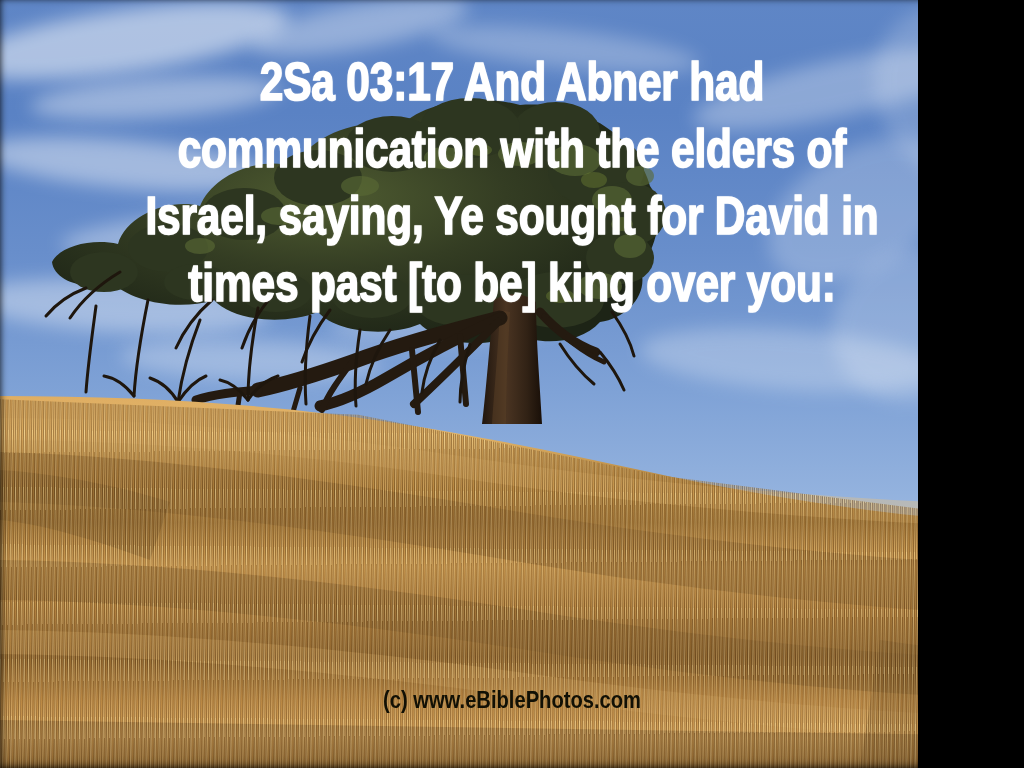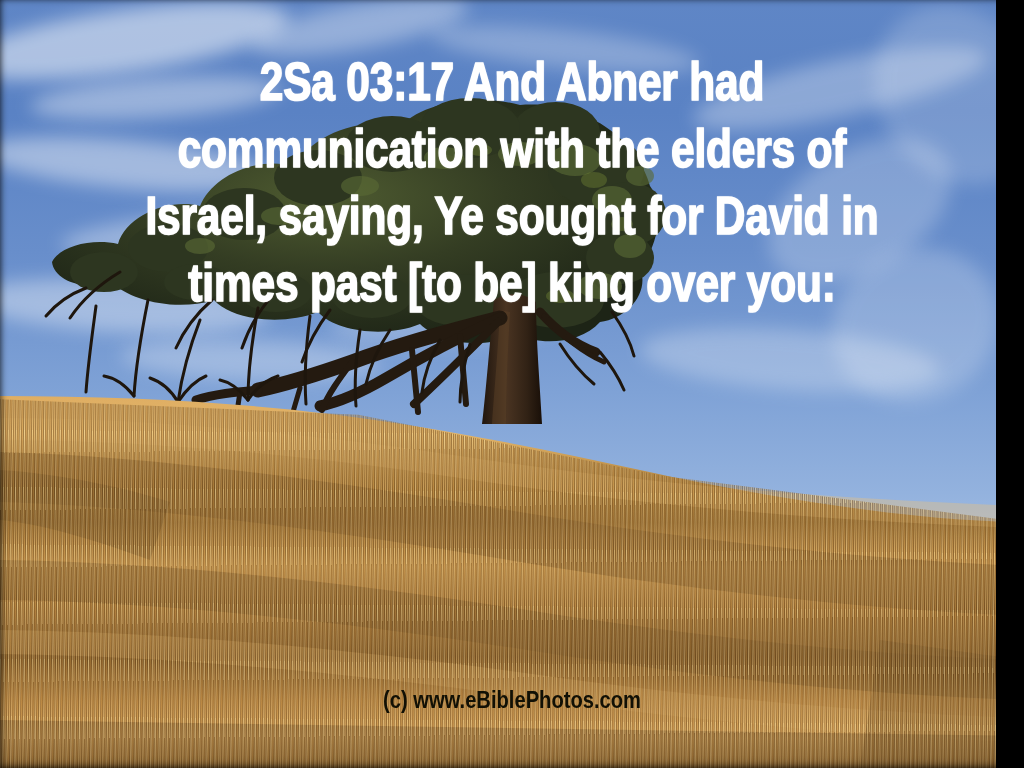--- a/index.html
+++ b/index.html
@@ -7,21 +7,21 @@
     margin: 0;
     padding: 0;
     background: #000;
   }
   body {
     font-family: "Liberation Sans", sans-serif;
   }
 
   #stage {
     position: relative;
-    width: 996px;
+    width: 918px;
     height: 768px;
     overflow: hidden;
     background: #0369a1;
   }
 
   
   .sky {
     position: absolute;
     left: 0; top: 0;
     width: 1024px;

